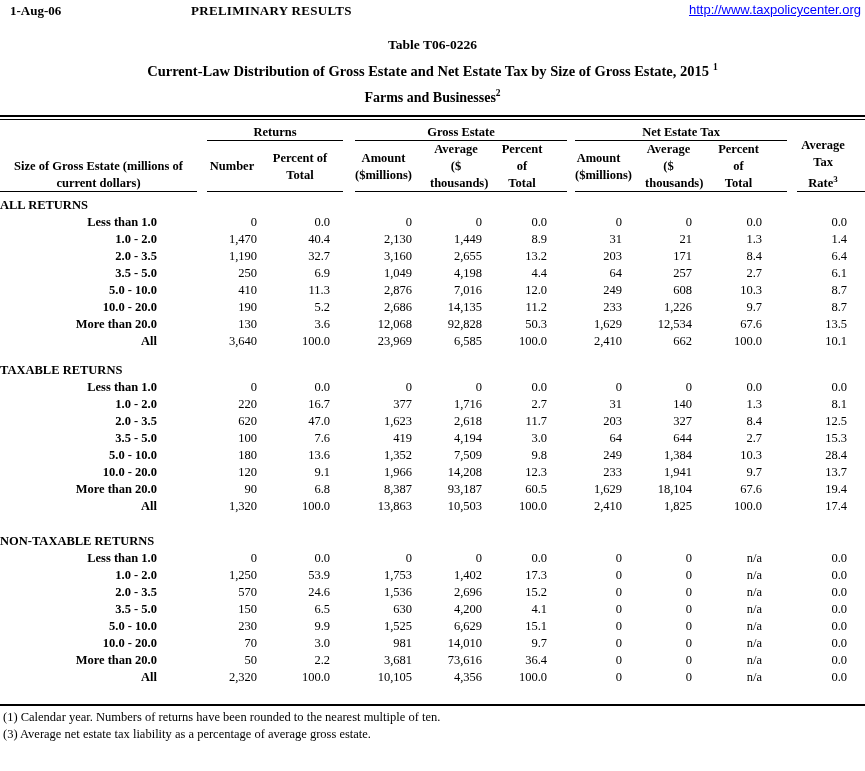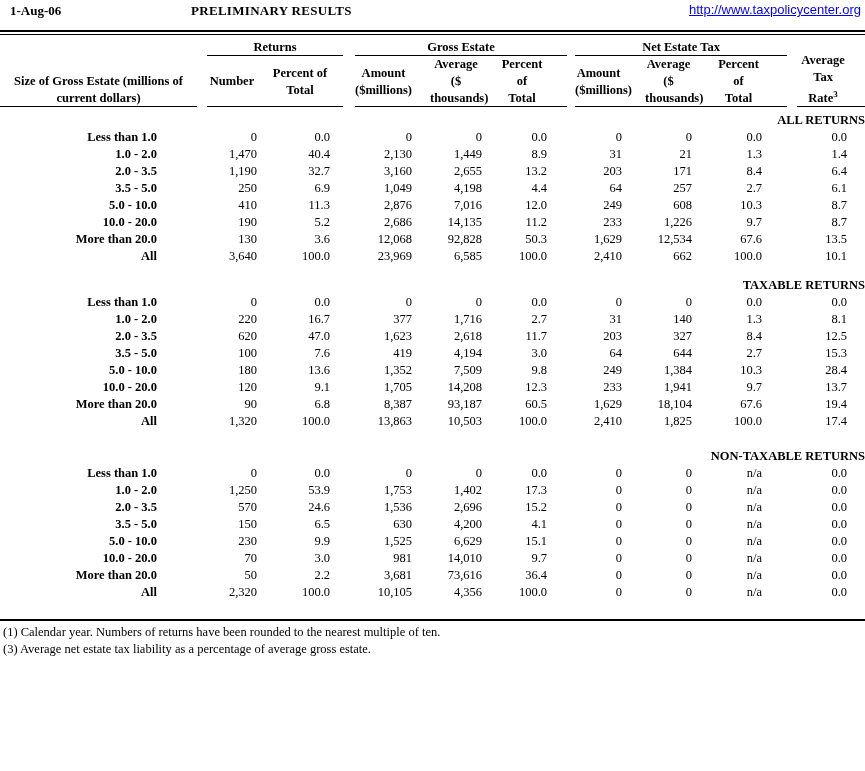--- a/index.html
+++ b/index.html
@@ -62,38 +62,43 @@
   .pc2 { padding-right:13px; } .pc3 { padding-right:25px; }
   .pc4 { padding-right:18px; } .pc5 { padding-right:15px; }
   .pc6 { padding-right:28px; } .pc7 { padding-right:23px; }
   .pc8 { padding-right:23px; } .pc9 { padding-right:35px; }
   .pc10{ padding-right:18px; }
 
   td.rowlabel { text-align:right; padding-right:50px; font-weight:bold; }
   td.num { text-align:right; }
   tr.datarow td { height:17px; }
 
-  td.section-title { font-weight:bold; text-align:right; height:17px; }
+  td.section-title { font-weight:bold; text-align:left; height:17px; }
   tr.sp0 td { height:5px; }  tr.sp1 td { height:12px; }  tr.sp2 td { height:18px; }
 
   
   .footnotes { margin-top:3px; padding-left:3px; }
   .footnotes div { font-size:12.5px; line-height:17px; }
 </style>
 </head>
 <body>
 
 <div class="page">
 
   <div class="meta-row">
     <span class="meta-date">1-Aug-06</span>
     <span class="prelim">PRELIMINARY RESULTS</span>
     <a class="url" href="#">http://www.taxpolicycenter.org</a>
   </div>
 
+  <div class="titles">
+    <div class="t1">Table T06-0226</div>
+    <div class="t2"><span>Current-Law Distribution of Gross Estate and Net Estate Tax by Size of Gross Estate, 2015</span><sup>1</sup></div>
+    <div class="t3"><span>Farms and Businesses</span><sup>2</sup></div>
+  </div>
 
   <div class="double-rule"></div>
 
   <table>
     <colgroup>
       <col style="width:207px">
         <col style="width:63px">
         <col style="width:85px">
       <col style="width:75px">
         <col style="width:67px">
@@ -299,21 +304,21 @@
           <td class="num pc6">9.8</td>
           <td class="num pc7">249</td>
           <td class="num pc8">1,384</td>
           <td class="num pc9">10.3</td>
           <td class="num pc10">28.4</td>
         </tr>
         <tr class="datarow">
           <td class="rowlabel">10.0 - 20.0</td>
           <td class="num pc2">120</td>
           <td class="num pc3">9.1</td>
-          <td class="num pc4">1,705</td>
+          <td class="num pc4">1,966</td>
           <td class="num pc5">14,208</td>
           <td class="num pc6">12.3</td>
           <td class="num pc7">233</td>
           <td class="num pc8">1,941</td>
           <td class="num pc9">9.7</td>
           <td class="num pc10">13.7</td>
         </tr>
         <tr class="datarow">
           <td class="rowlabel">More than 20.0</td>
           <td class="num pc2">90</td>

